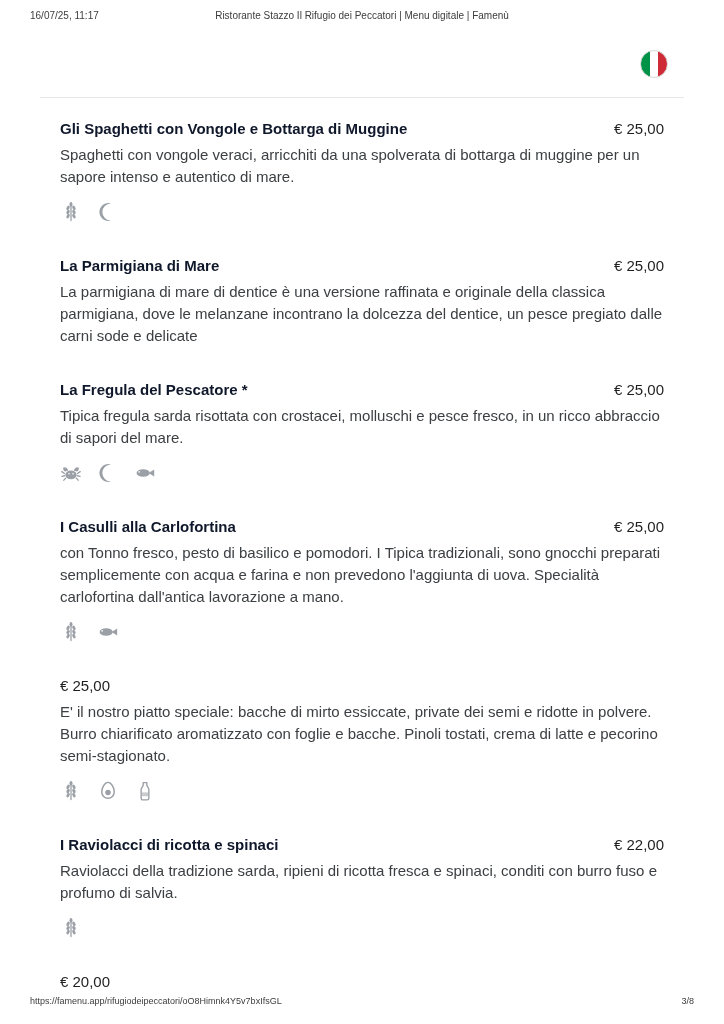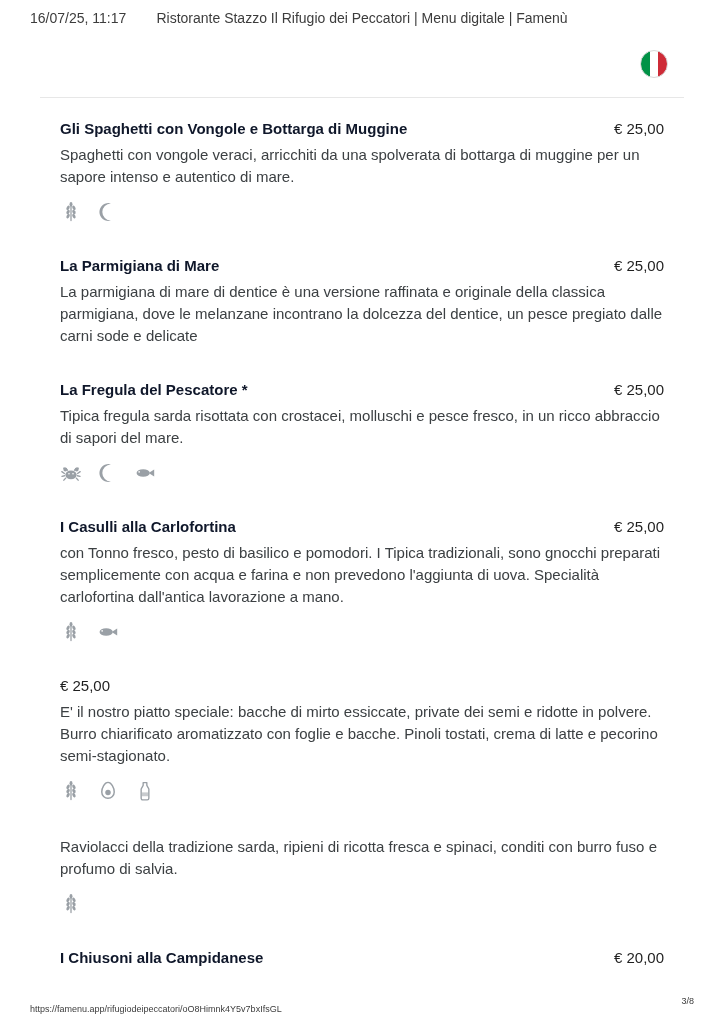--- a/index.html
+++ b/index.html
@@ -5,25 +5,25 @@
   * { box-sizing: border-box; margin: 0; padding: 0; }
   html, body { background: #ffffff; }
   body {
     width: 724px; height: 1024px;
     position: relative; overflow: hidden;
     font-family: "Liberation Sans", sans-serif;
     color: #202124;
   }
 
   
-  .print-header { position: absolute; top: 10px; left: 0; right: 0; height: 14px; font-size: 14px; color: #3c3c3c; }
+  .print-header { position: absolute; top: 10px; left: 0; right: 0; height: 14px; font-size: 10px; color: #3c3c3c; }
   .print-header .ph-date { position: absolute; left: 30px; top: 0; }
   .print-header .ph-title { position: absolute; left: 50%; transform: translateX(-50%); top: 0; white-space: nowrap; }
   .print-footer { position: absolute; bottom: 16px; left: 0; right: 0; height: 12px; font-size: 9px; color: #3c3c3c; }
-  .print-footer .pf-url { position: absolute; left: 30px; top: 8px; }
+  .print-footer .pf-url { position: absolute; left: 30px; top: 0; }
   .print-footer .pf-page { position: absolute; right: 30px; top: 0; }
 
   
   .page-header { position: relative; height: 97px; }
   .logo { position: absolute; left: 56px; top: 38px; width: 76px; text-align: center; color: #993226; line-height: 1.1; }
   .logo svg { display: block; margin: 0 auto 1px auto; }
   .logo .l-top { font-size: 6px; letter-spacing: 2.5px; font-weight: 700; }
   .logo .l-main { font-size: 11.5px; font-weight: 700; letter-spacing: 0.5px; margin-top: 1px; }
   .logo .l-sub { font-size: 6.5px; letter-spacing: 1.6px; font-weight: 700; margin-top: 1px; }
   .logo .l-tagline { margin: 3px auto 0 auto; width: 62px; height: 3px;
@@ -194,33 +194,36 @@
         </span>
         <span class="allergen">
           <svg viewBox="0 0 24 24">
             <use href="#icon-milk"></use>
           </svg>
         </span>
       </div>
   </section>
 
   <section class="menu-item">
+    <div class="item-header">
+      <h2 class="item-title">I Raviolacci di ricotta e spinaci</h2>
+      <span class="item-price">€ 22,00</span>
+    </div>
     <p class="item-desc">Raviolacci della tradizione sarda, ripieni di ricotta fresca e spinaci, conditi con burro fuso e profumo di salvia.</p>
     <div class="item-allergens">
         <span class="allergen">
           <svg viewBox="0 0 24 24">
             <use href="#icon-gluten"></use>
           </svg>
         </span>
       </div>
   </section>
 
   <section class="menu-item">
     <div class="item-header">
-      <h2 class="item-title">I Chiusoni alla Campidanese</h2>
       <span class="item-price">€ 20,00</span>
     </div>
 
   </section>
 </main>
 
 <div class="print-footer">
   <span class="pf-url">https://famenu.app/rifugiodeipeccatori/oO8Himnk4Y5v7bxIfsGL</span>
   <span class="pf-page">3/8</span>
 </div>

